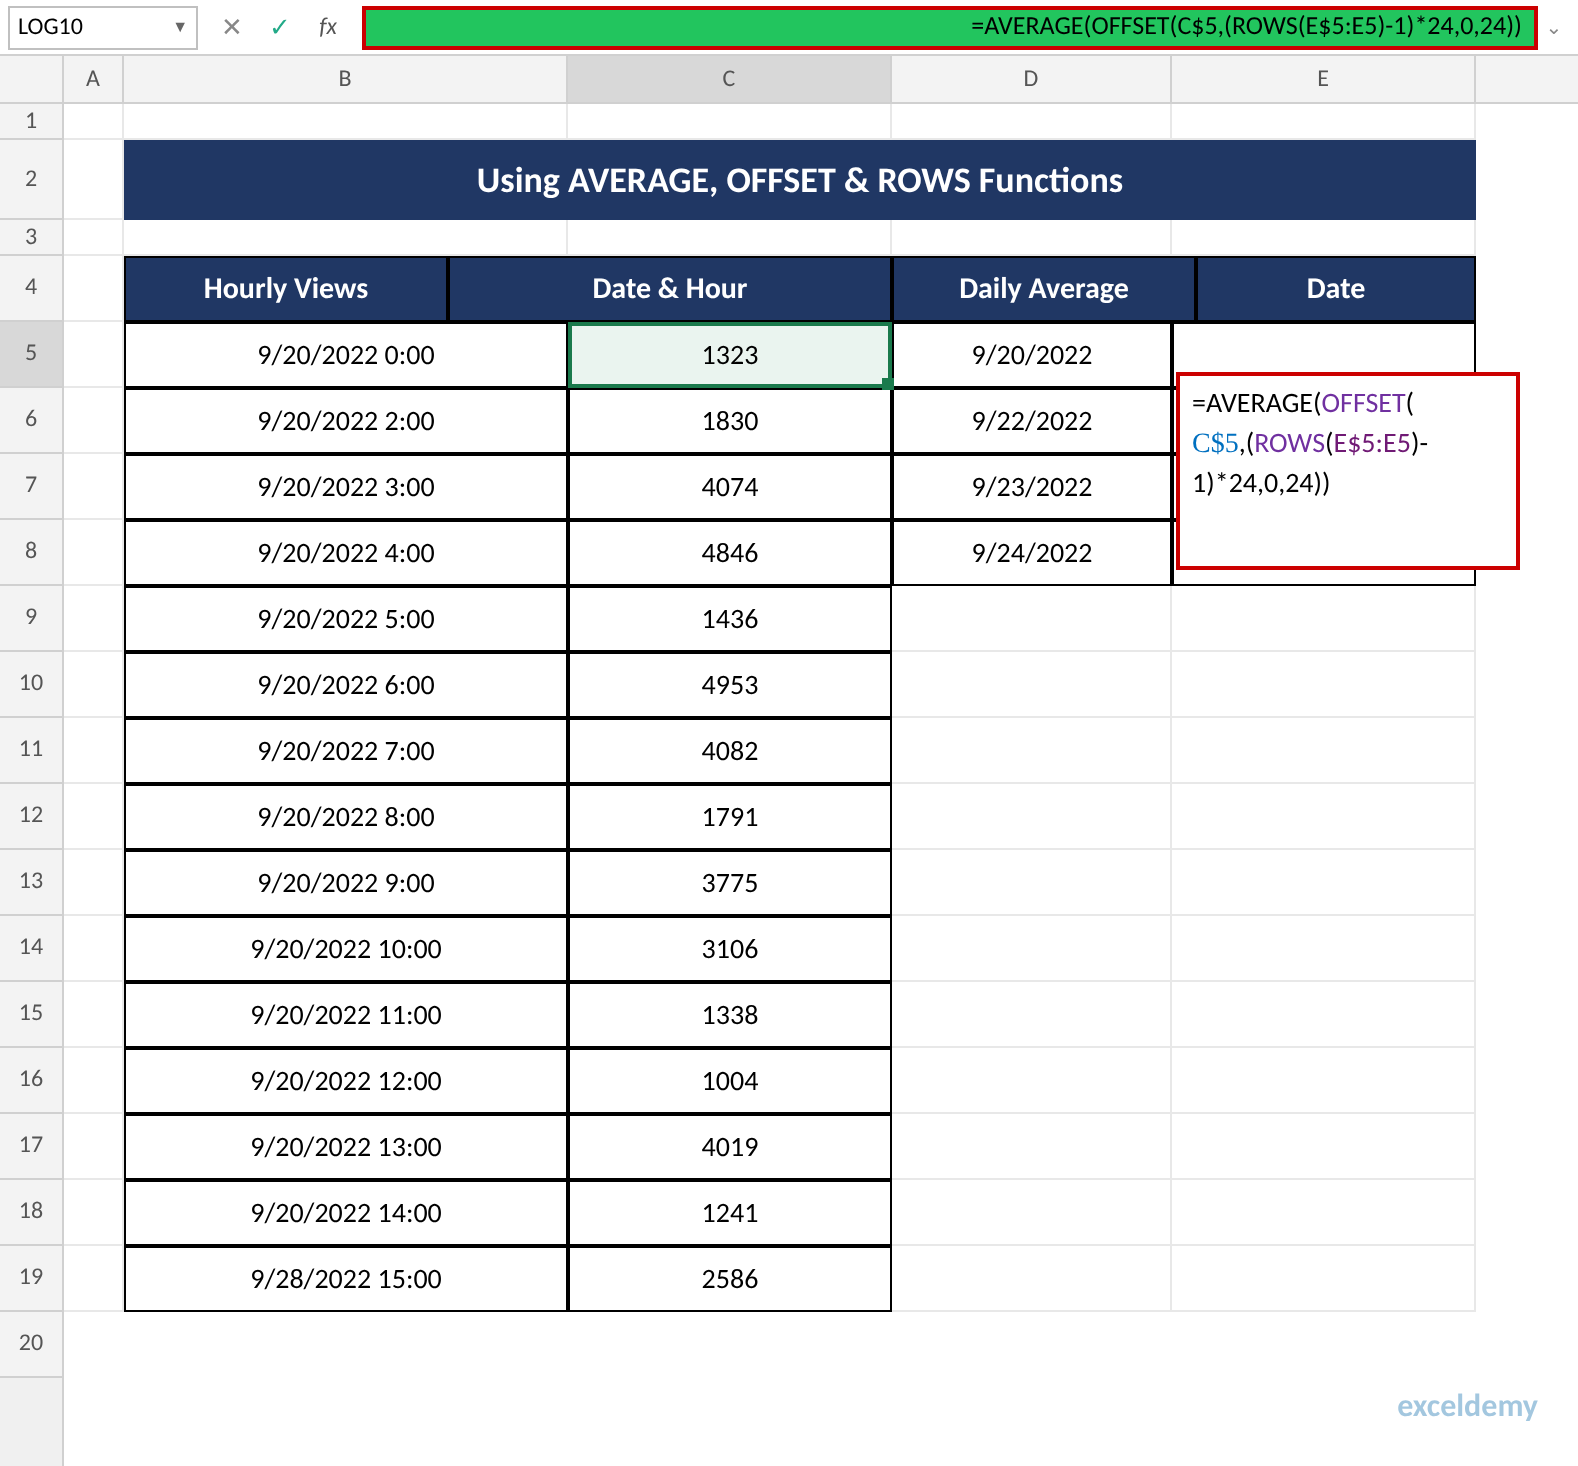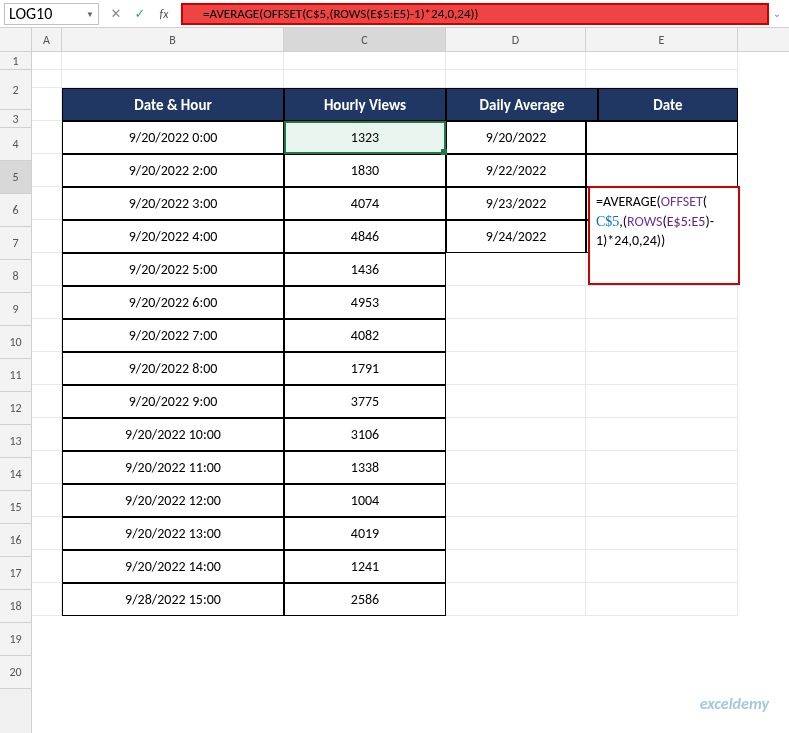--- a/index.html
+++ b/index.html
@@ -1,27 +1,27 @@
 <!DOCTYPE html>
 <html><head>
   <meta charset="utf-8">
   <style>
     * { box-sizing: border-box; margin: 0; padding: 0; }
     body { font-family: Calibri, Arial, sans-serif; font-size: 13px; background: #fff; width: 789px; height: 733px; overflow: hidden; position: relative; }
     
     .formula-bar { display: flex; align-items: center; height: 28px; border-bottom: 1px solid #d0d0d0; background: #fff; padding: 2px 4px; }
     .name-box { width: 95px; height: 22px; border: 1px solid #c0c0c0; background: #fff; display: flex; align-items: center; justify-content: space-between; padding: 0 4px; margin-right: 8px; }
-    .name-box-text { font-size: 16px; }
+    .name-box-text { font-size: 12px; }
     .name-box-arrow { font-size: 8px; color: #666; }
     .fb-icons { display: flex; align-items: center; gap: 6px; margin-right: 8px; }
     .fb-icon { width: 18px; height: 18px; display: flex; align-items: center; justify-content: center; font-size: 13px; cursor: pointer; }
     .fb-cancel { color: #888; }
     .fb-enter { color: #2a8; }
     .fb-fx { font-style: italic; font-size: 12px; color: #555; }
-    .formula-input { flex: 1; height: 22px; border: 2px solid #c00; padding: 0 20px; display: flex; align-items: center; font-size: 13px; background: #ef4444; }
+    .formula-input { flex: 1; height: 22px; border: 2px solid #c00; padding: 0 6px; display: flex; align-items: center; font-size: 13px; background: #22c55e; justify-content: flex-end; }
     .formula-expand { width: 16px; display: flex; align-items: center; justify-content: center; color: #888; font-size: 10px; }
     
     .sheet-area { display: flex; height: calc(100% - 28px); }
     .row-headers { width: 32px; background: #f0f0f0; border-right: 1px solid #d0d0d0; }
     .row-header { height: 33px; display: flex; align-items: center; justify-content: center; font-size: 12px; color: #555; border-bottom: 1px solid #d0d0d0; background: #f3f3f3; }
     .row-header:first-child { height: 24px; }
     .row-header.r1 { height: 18px; }
     .row-header.active { background: #d8d8d8; }
     
     .grid-area { flex: 1; position: relative; }
@@ -45,26 +45,26 @@
     .cell.cE { width: 152px; justify-content: center; }
     .header-cell { background: #203764; color: #fff; font-weight: bold; font-size: 15px; border: 1px solid #000; }
     .data-cell { border: 1px solid #000; background: #fff; }
     
     .title-row { display: flex; height: 40px; }
     .title-merged { width: 676px; background: #203764; color: #fff; font-weight: bold; font-size: 18px; display: flex; align-items: center; justify-content: center; border: none; }
     
     .selected-cell { border: 2px solid #1a7a4c !important; background: #eaf4ef !important; position: relative; }
     .selected-handle { position: absolute; width: 6px; height: 6px; background: #1a7a4c; bottom: -3px; right: -3px; }
     
-    .formula-overlay { position: absolute; left: 556px; top: 158px; width: 152px; height: 99px; border: 2px solid #c00; background: #fff; padding: 4px 6px; font-size: 14px; line-height: 1.4; font-family: Calibri, Arial; z-index: 10; }
+    .formula-overlay { position: absolute; left: 556px; top: 158px; width: 172px; height: 99px; border: 2px solid #c00; background: #fff; padding: 4px 6px; font-size: 14px; line-height: 1.4; font-family: Calibri, Arial; z-index: 10; }
     .fo-black { color: #000; }
     .fo-blue { color: #0070c0; font-family: Liberation Serif, serif; }
     .fo-red { color: #701a75; }
     
-    .watermark { position: absolute; right: 20px; bottom: 20px; font-size: 16px; color: #4a90c0; font-weight: bold; font-style: italic; opacity: 0.5; }
+    .watermark { position: absolute; right: 20px; bottom: 20px; font-size: 16px; color: #4a90c0; font-weight: bold; opacity: 0.5; }
   </style>
 </head>
 <body>
 
 <div class="formula-bar">
   <div class="name-box">
     <span class="name-box-text">LOG10</span>
     <span class="name-box-arrow">▼</span>
   </div>
   <div class="fb-icons">
@@ -115,33 +115,37 @@
     <div class="grid-rows">
 
       <div class="grid-row r1">
         <div class="cell cA"></div>
         <div class="cell cB"></div>
         <div class="cell cC"></div>
         <div class="cell cD"></div>
         <div class="cell cE"></div>
       </div>
 
+      <div class="title-row">
+        <div class="cell cA"></div>
+        <div class="title-merged">Using AVERAGE, OFFSET &amp; ROWS Functions</div>
+      </div>
 
       <div class="grid-row" style="height:18px">
         <div class="cell cA"></div>
         <div class="cell cB"></div>
         <div class="cell cC"></div>
         <div class="cell cD"></div>
         <div class="cell cE"></div>
       </div>
 
       <div class="grid-row">
         <div class="cell cA"></div>
+        <div class="cell cC header-cell">Hourly Views</div>
         <div class="cell cB header-cell">Date &amp; Hour</div>
-        <div class="cell cC header-cell">Hourly Views</div>
         <div class="cell cE header-cell">Daily Average</div>
         <div class="cell cD header-cell">Date</div>
       </div>
 
       <div id="data-rows">
           <div class="grid-row">
             <div class="cell cA"></div>
             <div class="cell cB data-cell">9/20/2022 0:00</div>
             <div class="cell cC data-cell selected-cell">1323<div class="selected-handle"></div></div>
             <div class="cell cD data-cell">9/20/2022</div>

